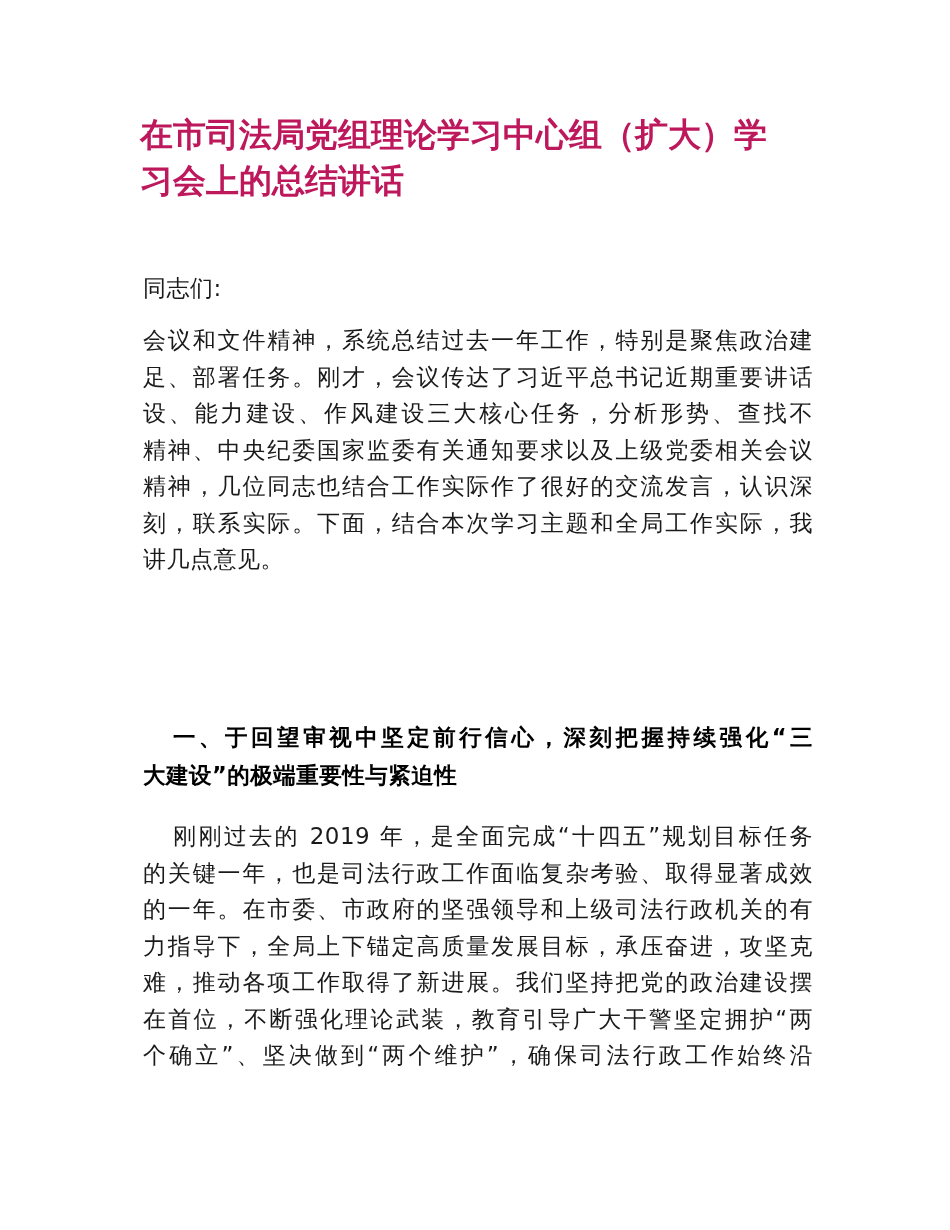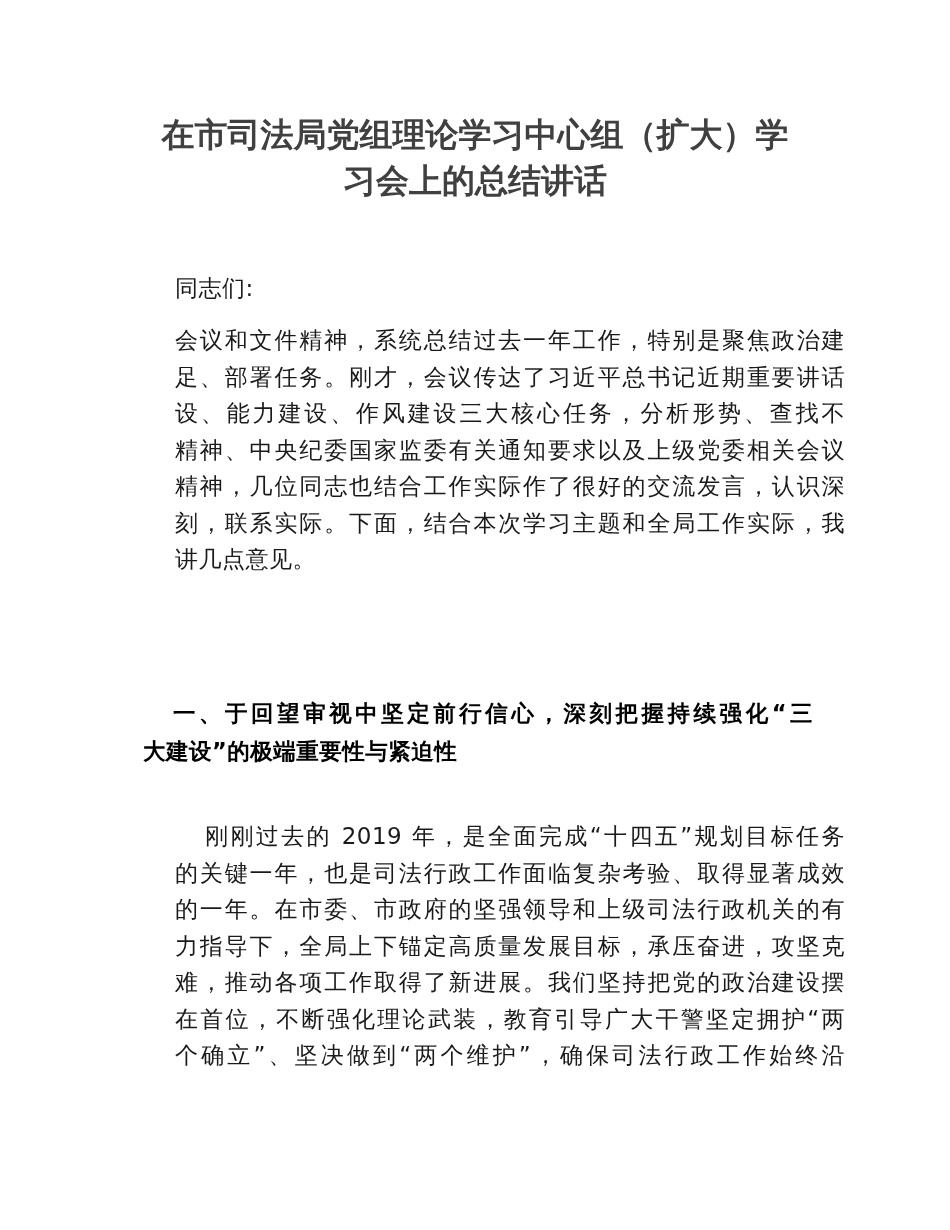--- a/index.html
+++ b/index.html
@@ -3,41 +3,40 @@
   <meta charset="utf-8">
   <style>
     html, body { margin: 0; padding: 0; background: #ffffff; }
     body { width: 950px; height: 1230px; position: relative; overflow: hidden; }
     .page {
       position: absolute; left: 0; top: 0; width: 950px; height: 1230px;
       background: #ffffff; color: #111111;
     }
     .title {
       position: absolute; left: 140px; width: 670px; top: 112px;
-      text-align: center;
       font-family: "DejaVu Serif", "Liberation Serif", serif;
       font-weight: bold; font-size: 33px; line-height: 46px;
-      color: #404040; letter-spacing: 0px;
+      color: #be185d; letter-spacing: 0px;
     }
     .title .tl { display: block; white-space: nowrap; }
     .body-text {
       position: absolute; left: 143px; width: 670px;
       font-family: "DejaVu Sans", "Liberation Sans", sans-serif;
-      font-size: 23px; color: #1a1a1a; margin-left: 32px;
+      font-size: 23px; color: #1a1a1a;
     }
     .line {
       display: block; white-space: nowrap; height: 36.5px; line-height: 36.5px;
       text-align: justify; text-align-last: justify; letter-spacing: 0.5px;
     }
     .line.last { text-align-last: left; }
     .line.indent { padding-left: 30px; }
     .salutation { top: 270px; }
     .para1 { top: 322px; }
     .heading {
-      position: absolute; left: 143px; width: 670px; top: 694px;
+      position: absolute; left: 143px; width: 670px; top: 718px;
       font-family: "DejaVu Sans", "Liberation Sans", sans-serif;
       font-weight: bold; font-size: 22.5px; color: #000000;
     }
     .heading .line { height: 38px; line-height: 38px; }
     .para2 { top: 818px; }
   </style>
 </head>
 <body>
 
 <div class="page">

